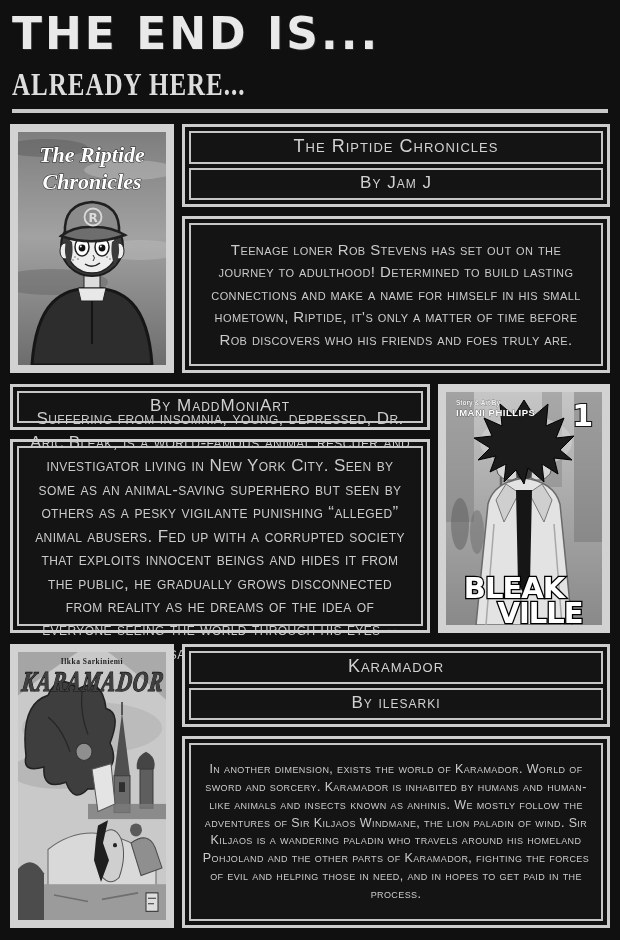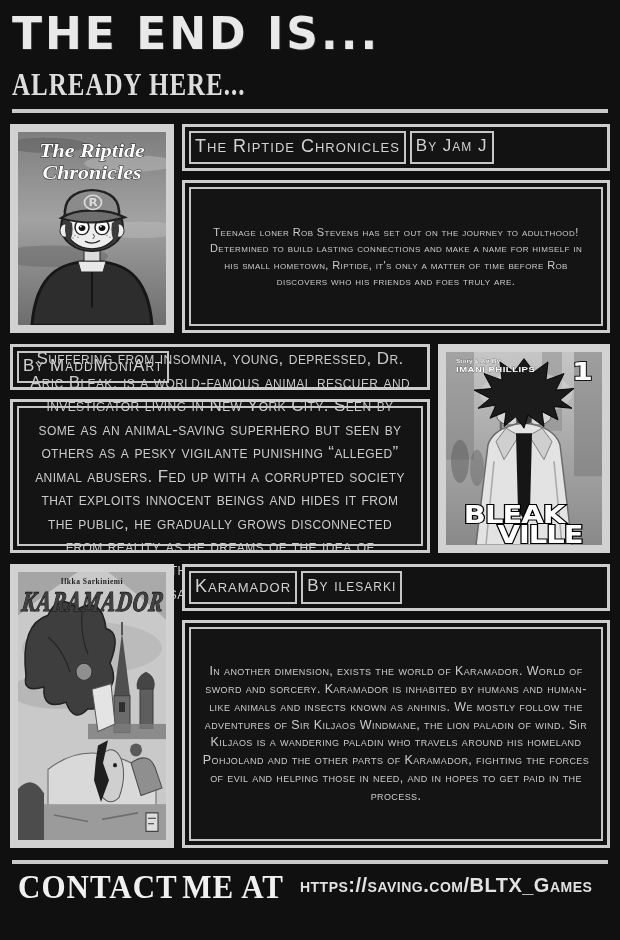--- a/index.html
+++ b/index.html
@@ -17,47 +17,47 @@
     text-shadow:1px 1px 0 #2a2a2a;
   }
   .title-small {
     font-family:"Liberation Serif", serif; font-weight:700; font-size:25px;
     color:#dddddd; letter-spacing:1px; display:inline-block;
     transform:scaleY(1.25); transform-origin:bottom left; white-space:nowrap;
   }
   .divider { height:4px; background:#c9c9c9; margin:7px 2px 0; flex:none; }
   
   .section { display:flex; gap:8px; margin-top:11px; flex:none; }
-  .s1,.s2 { height:209px; }
+  .s1,.s2 { height:249px; }
   .s3 { height:284px; }
   .col { flex:1; min-width:0; display:flex; flex-direction:column; gap:9px; }
   .cover { flex:none; background:#d2d2d2; padding:8px; }
   .cover svg { display:block; width:100%; height:100%; }
   .cover-w164 { width:164px; }
   .cover-w172 { width:172px; }
   .title-group {
     flex:none; border:3px solid #cdcdcd; background:#121212;
-    padding:4px; display:flex; gap:4px;
+    padding:4px; display:flex; flex-direction:column; gap:4px;
   }
   .tbox {
     border:2px solid #c6c6c6; background:#141414; text-align:center;
     padding:3px 4px 5px; font-variant:small-caps; letter-spacing:1px;
     color:#d2d2d2; overflow:hidden; white-space:nowrap;
   }
   .tbox.title  { font-size:18px; }
   .tbox.author { font-size:17px; }
   .desc-group { flex:1; border:3px solid #cdcdcd; background:#121212; padding:4px; display:flex; min-height:0; }
   .desc-box {
     flex:1; border:2px solid #c6c6c6; background:#141414;
     display:flex; align-items:center; justify-content:center; padding:6px 10px;
   }
   .desc {
     text-align:center; font-variant:small-caps; color:#cbcbcb; letter-spacing:0.4px;
   }
-  .d1 { font-size:11px;   line-height:1.5;  }
+  .d1 { font-size:15px;   line-height:1.5;  }
   .d2 { font-size:17px;   line-height:1.38; }
   .d3 { font-size:12.5px; line-height:1.42; }
   
   .footer-divider { height:4px; background:#c9c9c9; margin:12px 2px 0; flex:none; }
   .footer { display:flex; gap:16px; padding:7px 8px 0; align-items:flex-start; }
   .contact-label {
     font-family:"Liberation Serif", serif; font-weight:700; color:#f0f0f0;
     font-size:31px; line-height:0.92; letter-spacing:1px; white-space:nowrap;
     display:inline-block; transform:scaleY(1.12); transform-origin:top left;
   }

